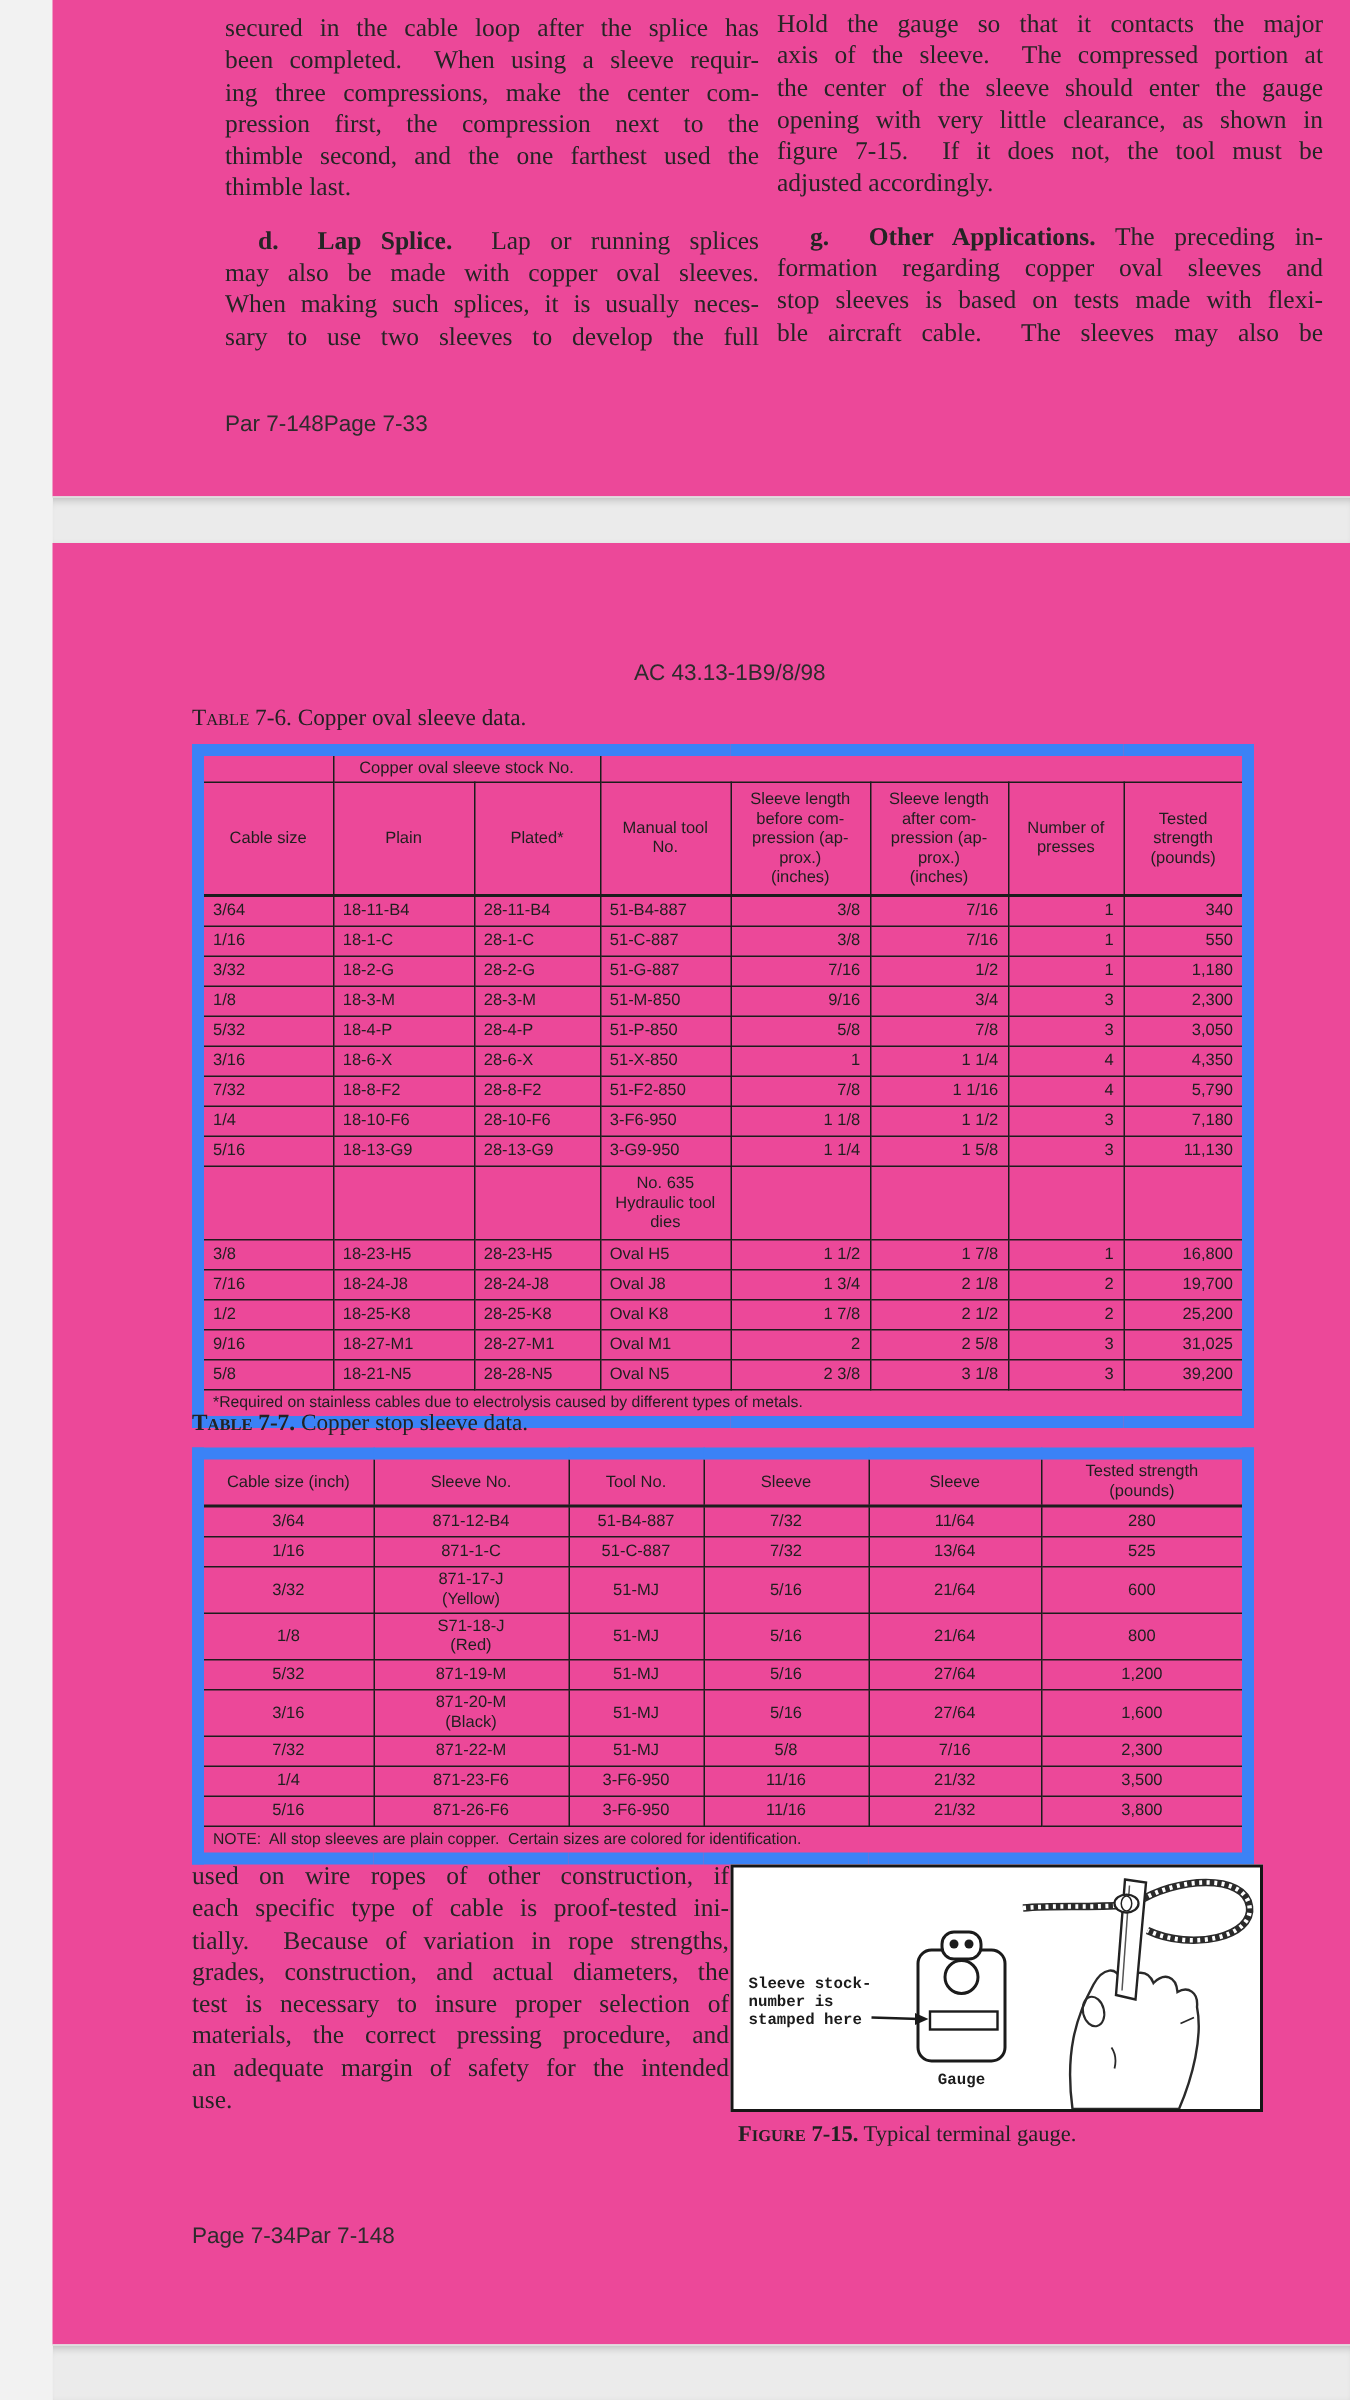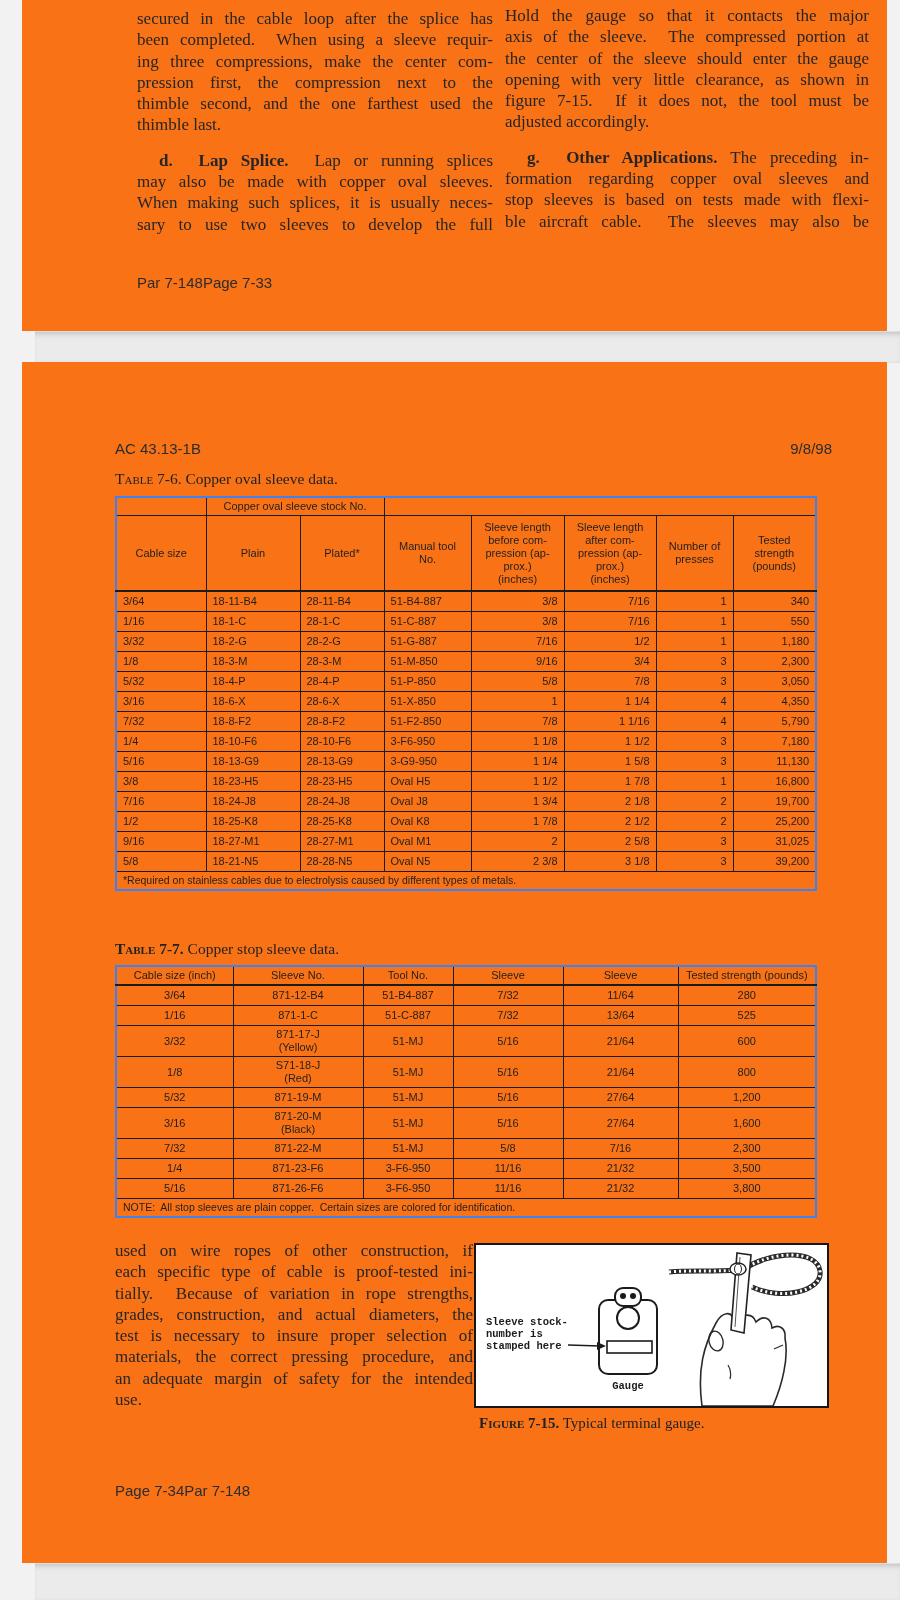--- a/index.html
+++ b/index.html
@@ -2,21 +2,21 @@
 <html><head>
 <meta charset="utf-8">
 <style>
   html,body{margin:0;padding:0;}
   body{
     width:900px;height:1600px;position:relative;overflow:hidden;
     background:#f2f2f2;
     font-family:"Liberation Serif", serif;
     color:#262626;
   }
-  .page{position:absolute;left:22px;width:865px;background:#f97316;text-decoration:underline;}
+  .page{position:absolute;left:35px;width:865px;background:#ec4899;text-decoration:underline;}
   #page1{top:0;height:331px;}
   #page2{top:362px;height:1201px;}
   .pagebreak{position:absolute;left:35px;width:865px;background:#ebebeb;
     border-top:1px solid #dedede;
     box-shadow:inset 0 5px 6px -4px rgba(0,0,0,.22), inset 0 -3px 4px -3px rgba(0,0,0,.08);}
   #break1{top:331px;height:31px;}
   #break2{top:1563px;height:37px;}
 
   
   .col{position:absolute;font-size:17px;line-height:21.3px;color:#252525;}
@@ -29,39 +29,39 @@
     font-family:"Liberation Sans", sans-serif;font-size:15px;color:#2c2c2c;}
 
   
   .ttitle{position:absolute;font-size:15.5px;color:#222;}
   .sc{font-variant:small-caps;}
   .caption{position:absolute;font-size:15px;color:#222;}
 
   
   table.doc{border-collapse:collapse;table-layout:fixed;position:absolute;
     font-family:"Liberation Sans", sans-serif;font-size:11px;line-height:13px;color:#1f1f1f;
-    border:2px solid #3b82f6;}
+    border:8px solid #3b82f6;}
   table.doc th, table.doc td{border:1px solid #1c1c1c;padding:2px 6px;overflow:hidden;}
   table.doc th{font-weight:normal;text-align:center;white-space:pre-line;vertical-align:middle;}
   table.doc thead{border-bottom:2px solid #1c1c1c;}
   #t6{left:93px;top:134px;width:700px;}
   #t6 td{height:15px;white-space:pre-line;}
   #t6 td.al{text-align:left;}
   #t6 td.ar{text-align:right;}
   #t6 td.ac{text-align:center;}
   #t6 tr.dies td{height:44px;vertical-align:middle;}
   #t6 td.note, #t7 td.note{text-align:left;height:12px;font-size:10.5px;}
   #t6 .grouphead{height:16px;}
   #t6 .mainhead th{height:70px;}
   #t7{left:93px;top:603px;width:700px;}
   #t7 th{height:13px;}
   #t7 td{text-align:center;white-space:pre-line;height:15px;}
 
   
-  .hdrrow{position:absolute;left:0;right:0;display:flex;justify-content:space-between;
+  .hdrrow{position:absolute;left:0;right:0;display:flex;justify-content:center;
     font-family:"Liberation Sans", sans-serif;font-size:15px;color:#2c2c2c;}
 
   
   #figbox{position:absolute;left:452px;top:881px;width:355px;height:165px;
     border:2px solid #161616;box-sizing:border-box;background:#fff;}
   #figbox svg{display:block;width:100%;height:100%;}
   .figtext{font-family:"Liberation Mono", monospace;font-weight:bold;font-size:10.5px;fill:#1b1b1b;}
 </style>
 </head>
 <body>
@@ -241,20 +241,32 @@
         <tr>
           <td class="al">5/16</td>
           <td class="al">18-13-G9</td>
           <td class="al">28-13-G9</td>
           <td class="al">3-G9-950</td>
           <td class="ar">1 1/4</td>
           <td class="ar">1 5/8</td>
           <td class="ar">3</td>
           <td class="ar">11,130</td>
         </tr>
+        <tr class="dies">
+          <td></td>
+          <td></td>
+          <td></td>
+          <td class="ac">No. 635
+Hydraulic tool
+dies</td>
+          <td></td>
+          <td></td>
+          <td></td>
+          <td></td>
+        </tr>
         <tr>
           <td class="al">3/8</td>
           <td class="al">18-23-H5</td>
           <td class="al">28-23-H5</td>
           <td class="al">Oval H5</td>
           <td class="ar">1 1/2</td>
           <td class="ar">1 7/8</td>
           <td class="ar">1</td>
           <td class="ar">16,800</td>
         </tr>

